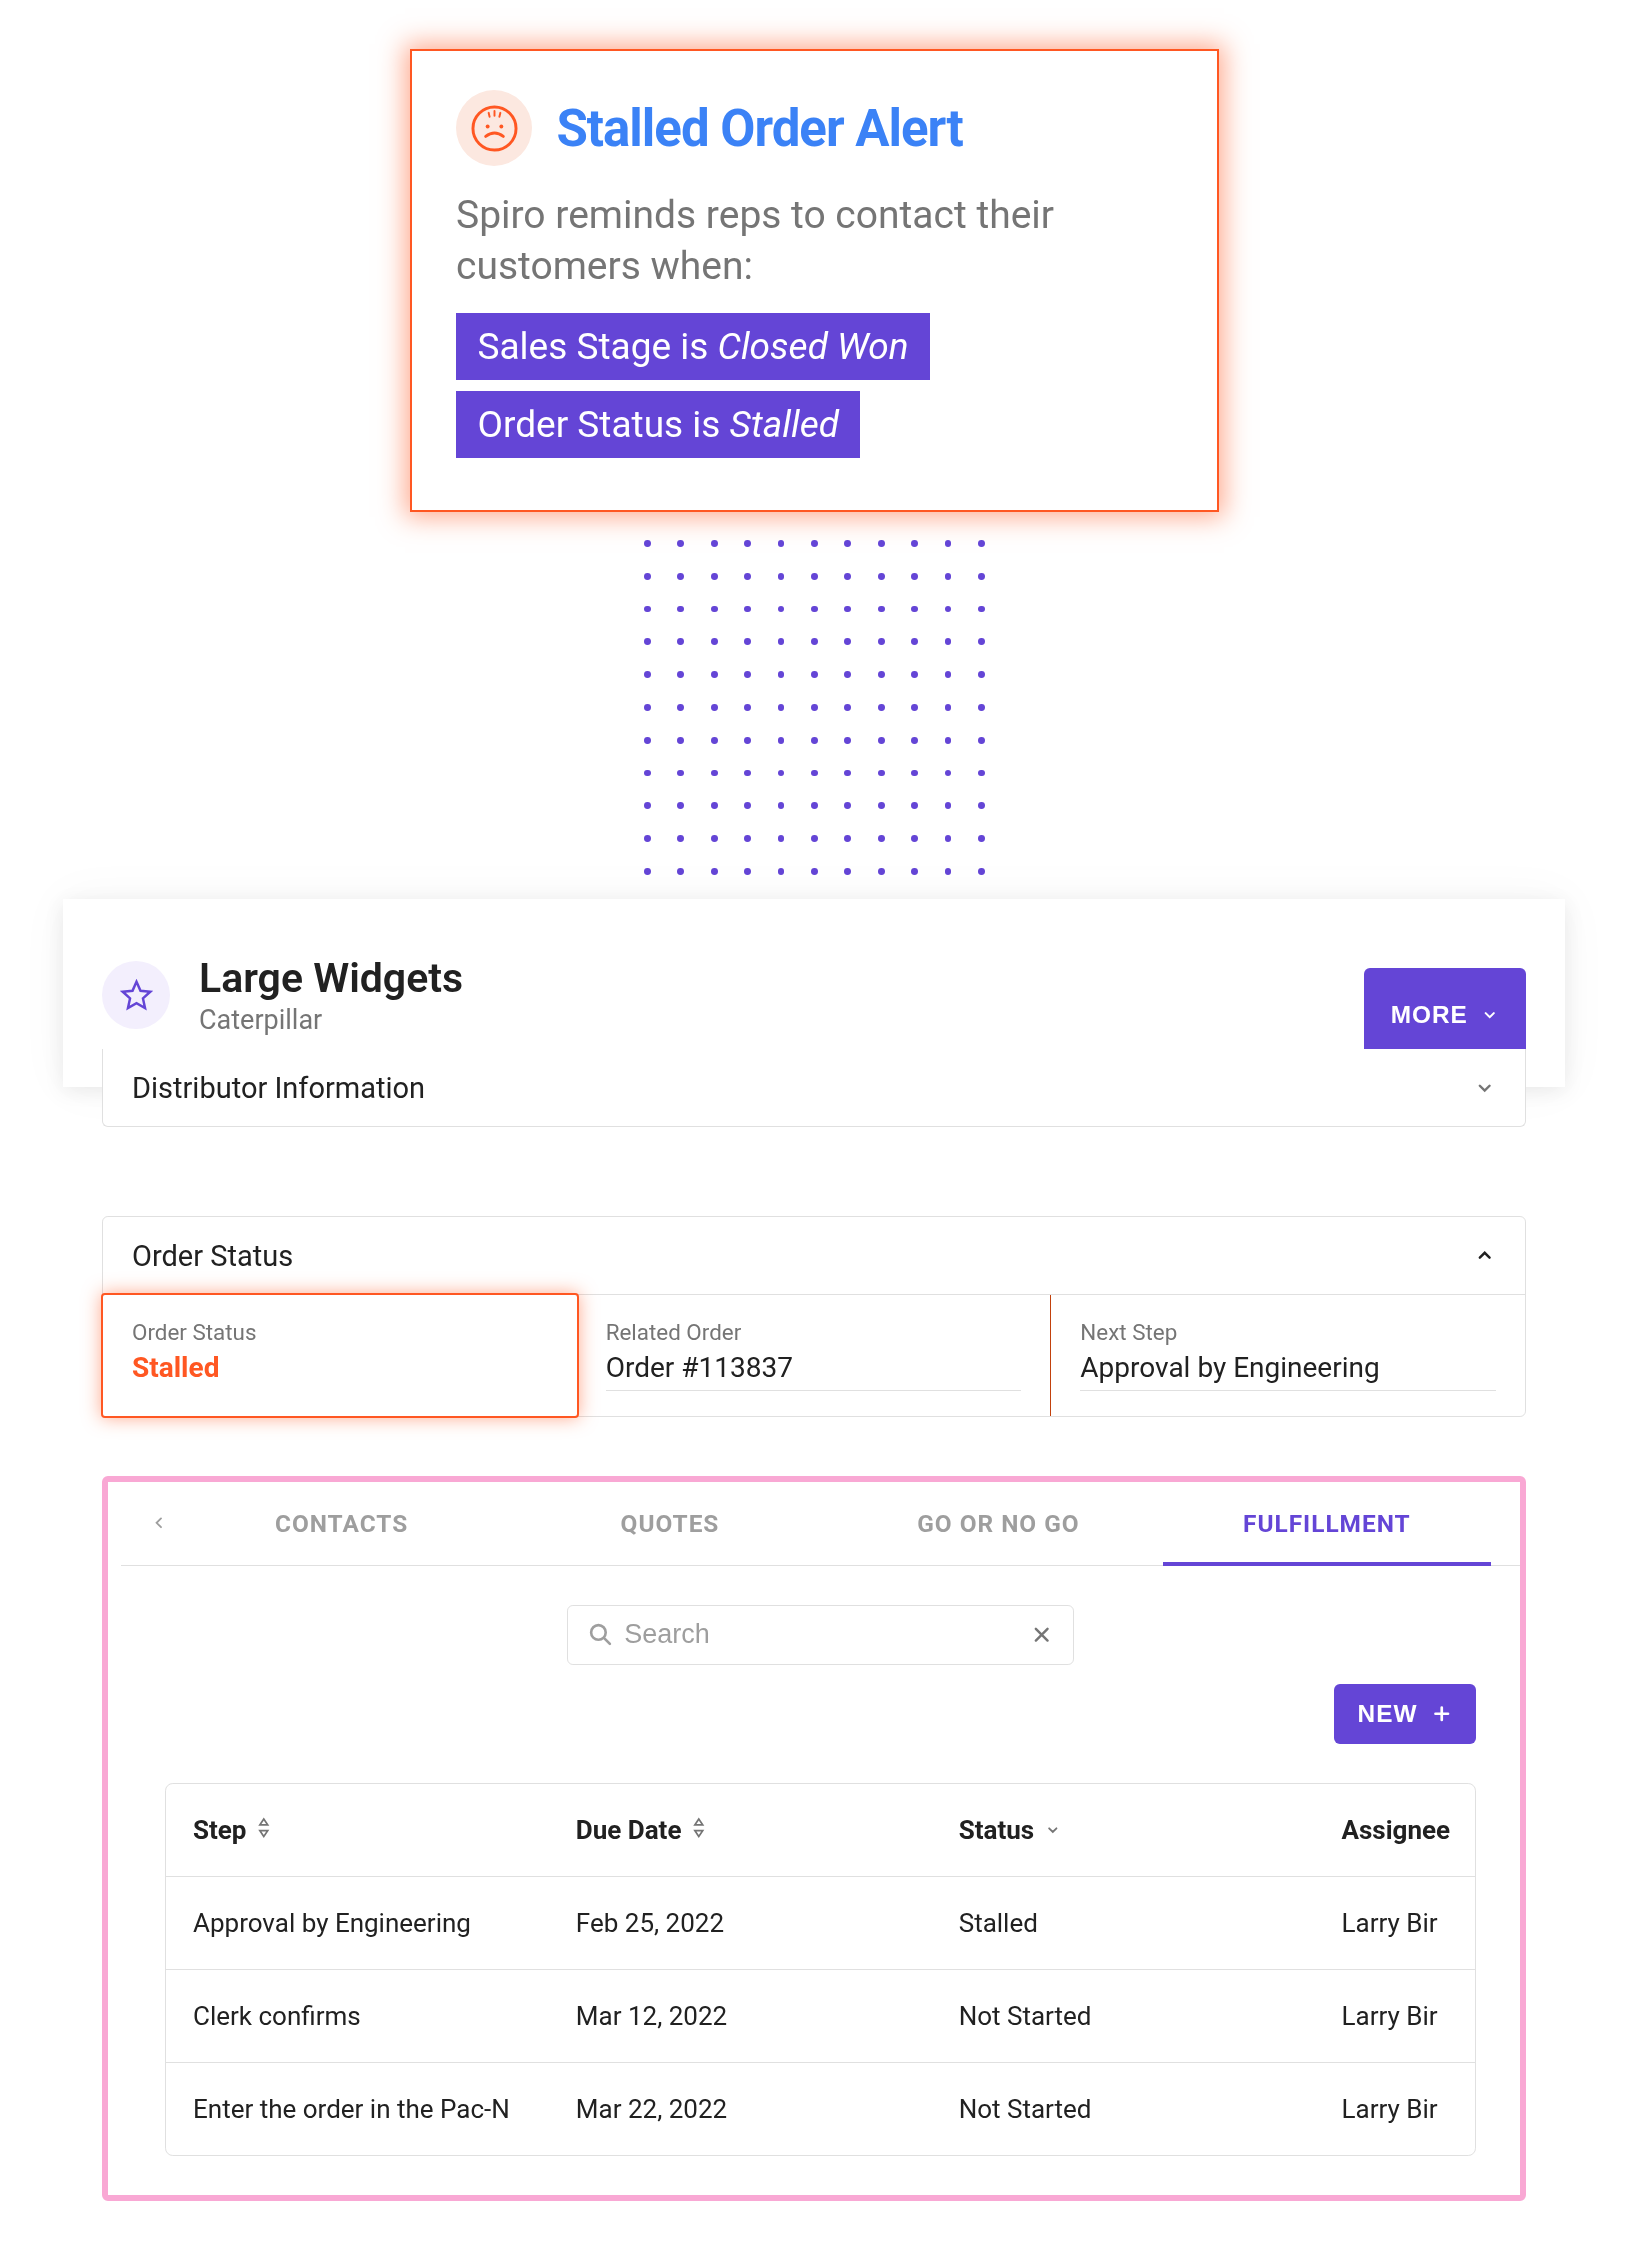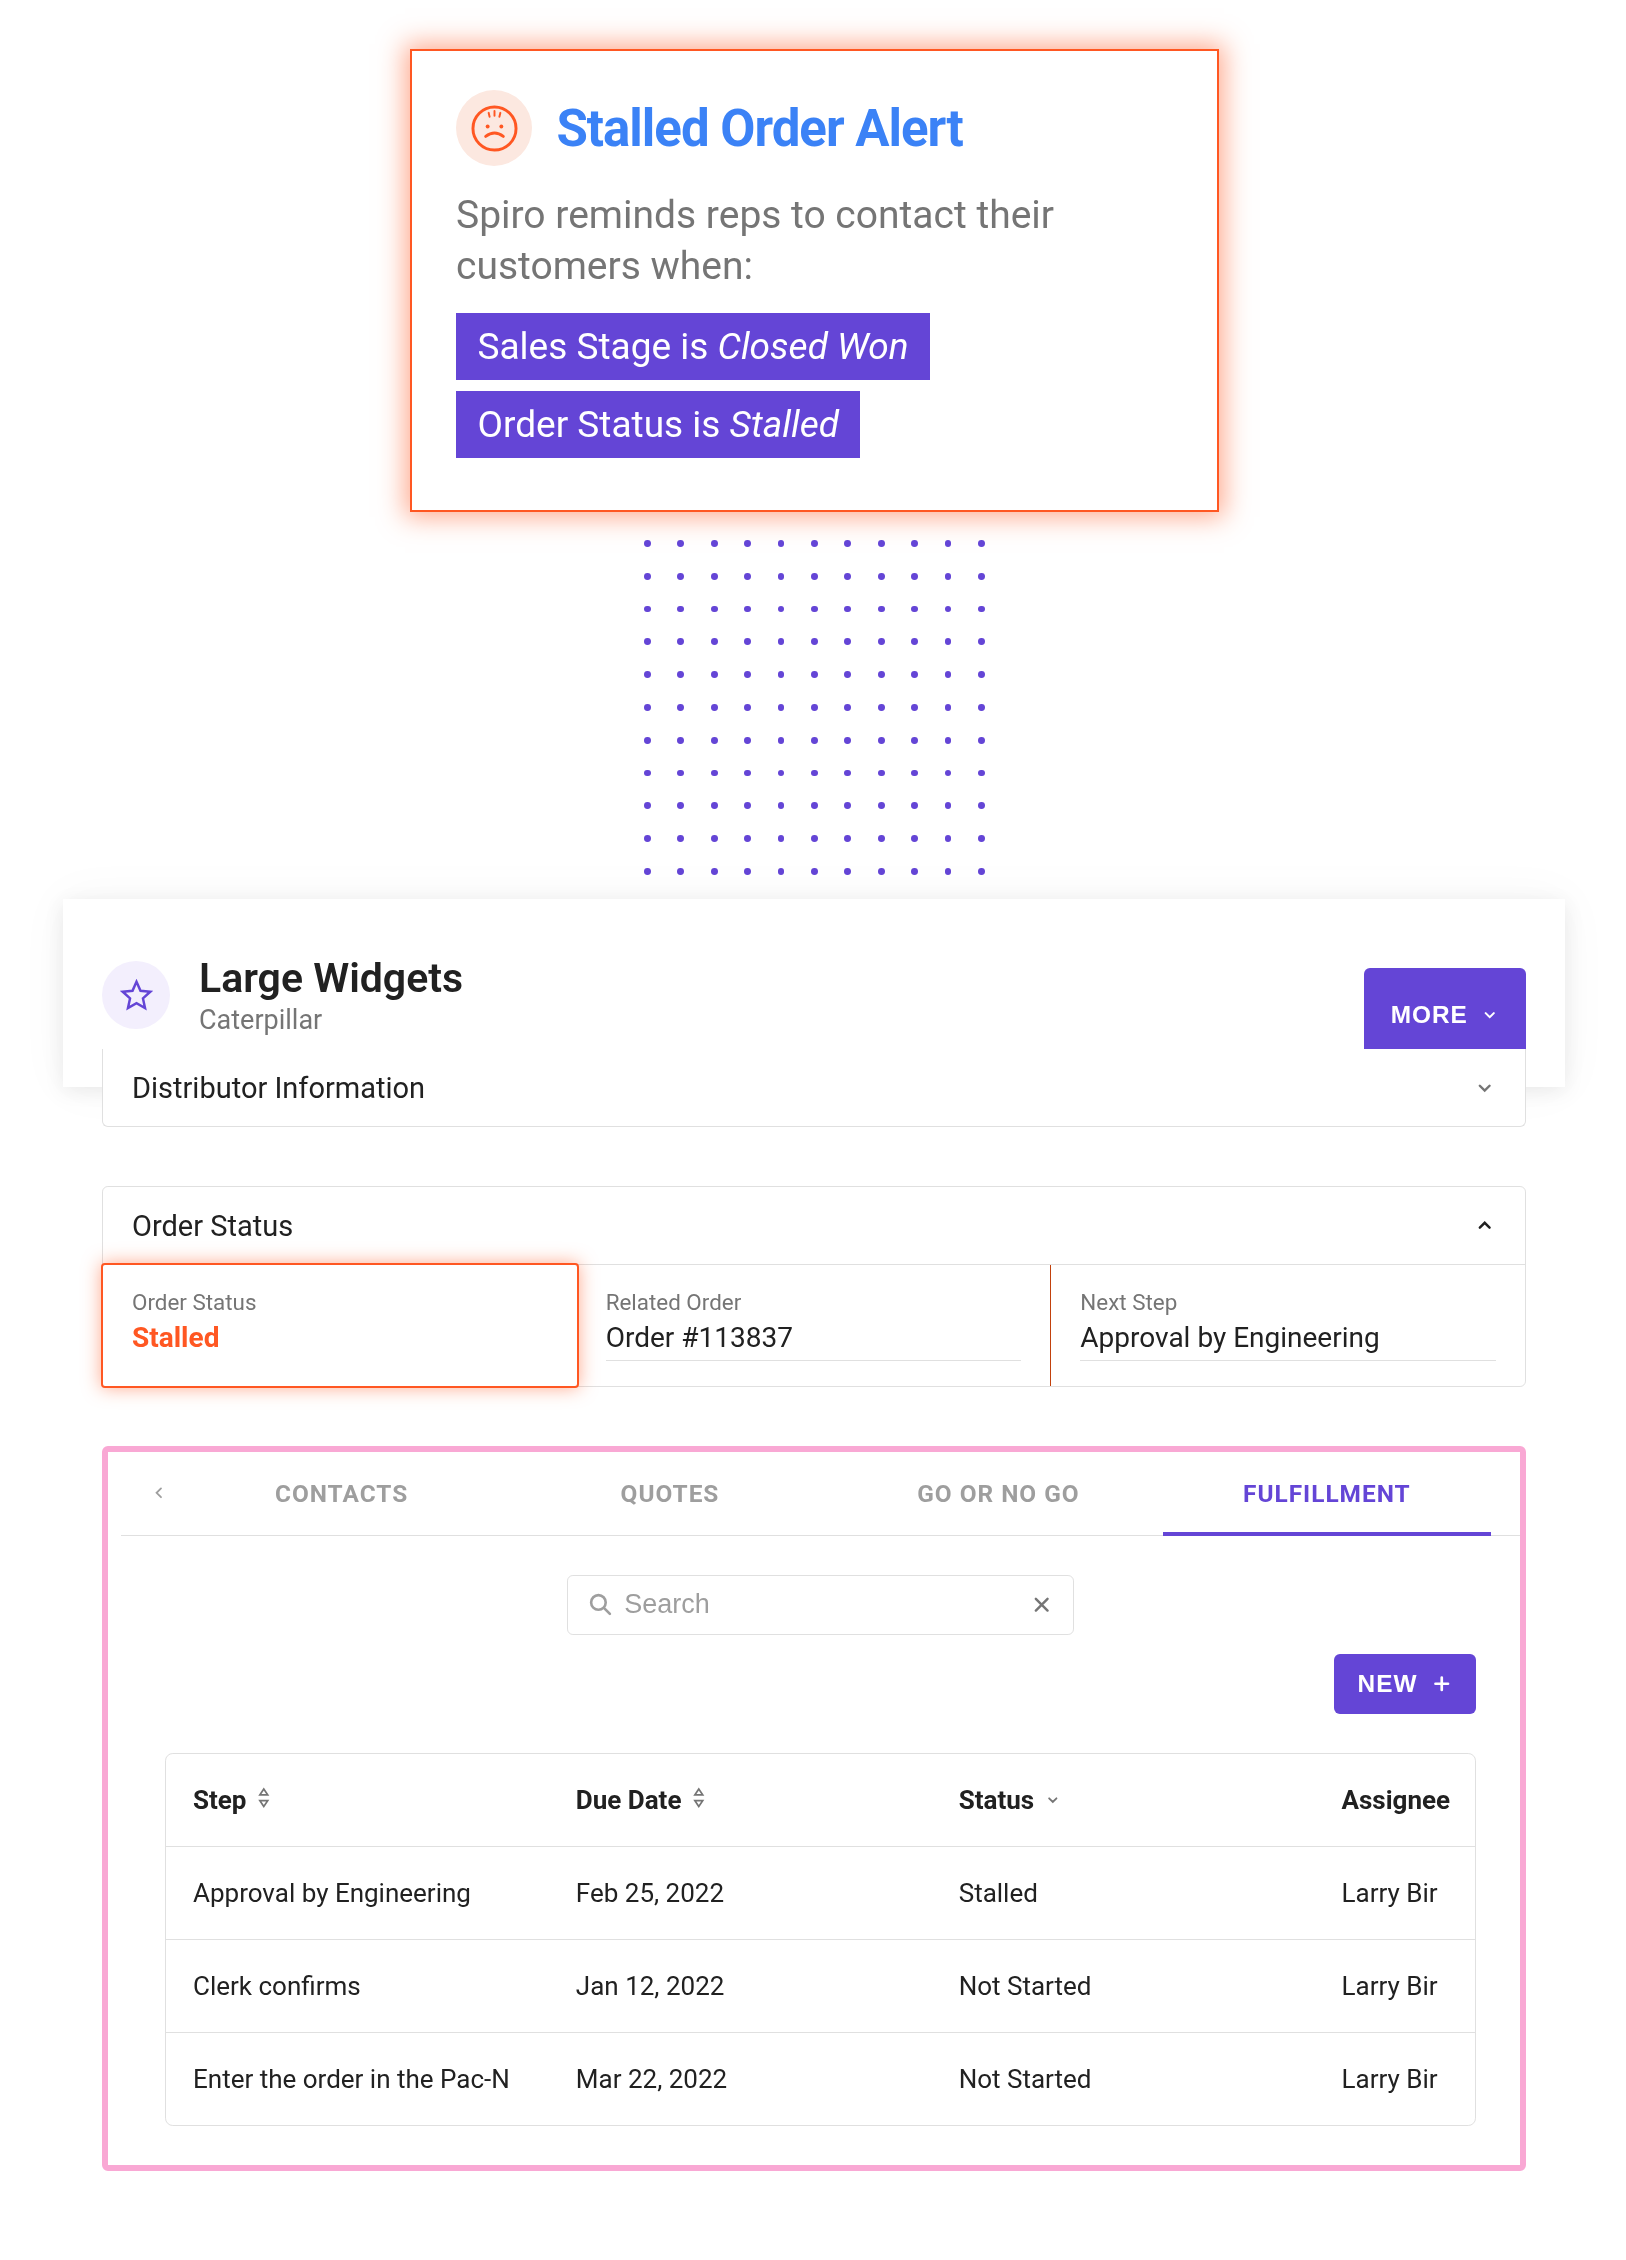--- a/index.html
+++ b/index.html
@@ -506,21 +506,21 @@
     <button class="more-btn">
       <span>MORE</span>
       <svg width="19.5" height="19.5" viewBox="0 0 24 24">
           <path d="M7 10l5 5 5-5" fill="none" stroke="#fff" stroke-width="2.5" stroke-linecap="round"></path>
         </svg>
     </button>
   </div>
 </div>
 
 <div class="sections">
-  <div class="section-card" style="margin-bottom:59px; border-top:none; border-radius:0 0 5.9px 5.9px;">
+  <div class="section-card" style="margin-bottom:89px; border-top:none; border-radius:0 0 5.9px 5.9px;">
     <div class="section-header collapsed">
       <span>Distributor Information</span>
       <svg width="23.4" height="23.4" viewBox="0 0 24 24">
           <path d="M7 10l5 5 5-5" fill="none" stroke="#757575" stroke-width="2.5" stroke-linecap="round"></path>
         </svg>
     </div>
   </div>
 
   <div class="section-card">
     <div class="section-header">
@@ -605,21 +605,21 @@
       </div>
 
       <div class="table-row">
         <div class="table-cell col-step">Approval by Engineering</div>
         <div class="table-cell col-due">Feb 25, 2022</div>
         <div class="table-cell col-status">Stalled</div>
         <div class="table-cell col-assignee">Larry Bir</div>
       </div>
       <div class="table-row">
         <div class="table-cell col-step">Clerk confirms</div>
-        <div class="table-cell col-due">Jan 12, 2022</div>
+        <div class="table-cell col-due">Mar 12, 2022</div>
         <div class="table-cell col-status">Not Started</div>
         <div class="table-cell col-assignee">Larry Bir</div>
       </div>
       <div class="table-row">
         <div class="table-cell col-step">Enter the order in the Pac-N</div>
         <div class="table-cell col-due">Mar 22, 2022</div>
         <div class="table-cell col-status">Not Started</div>
         <div class="table-cell col-assignee">Larry Bir</div>
       </div>
     </div>

